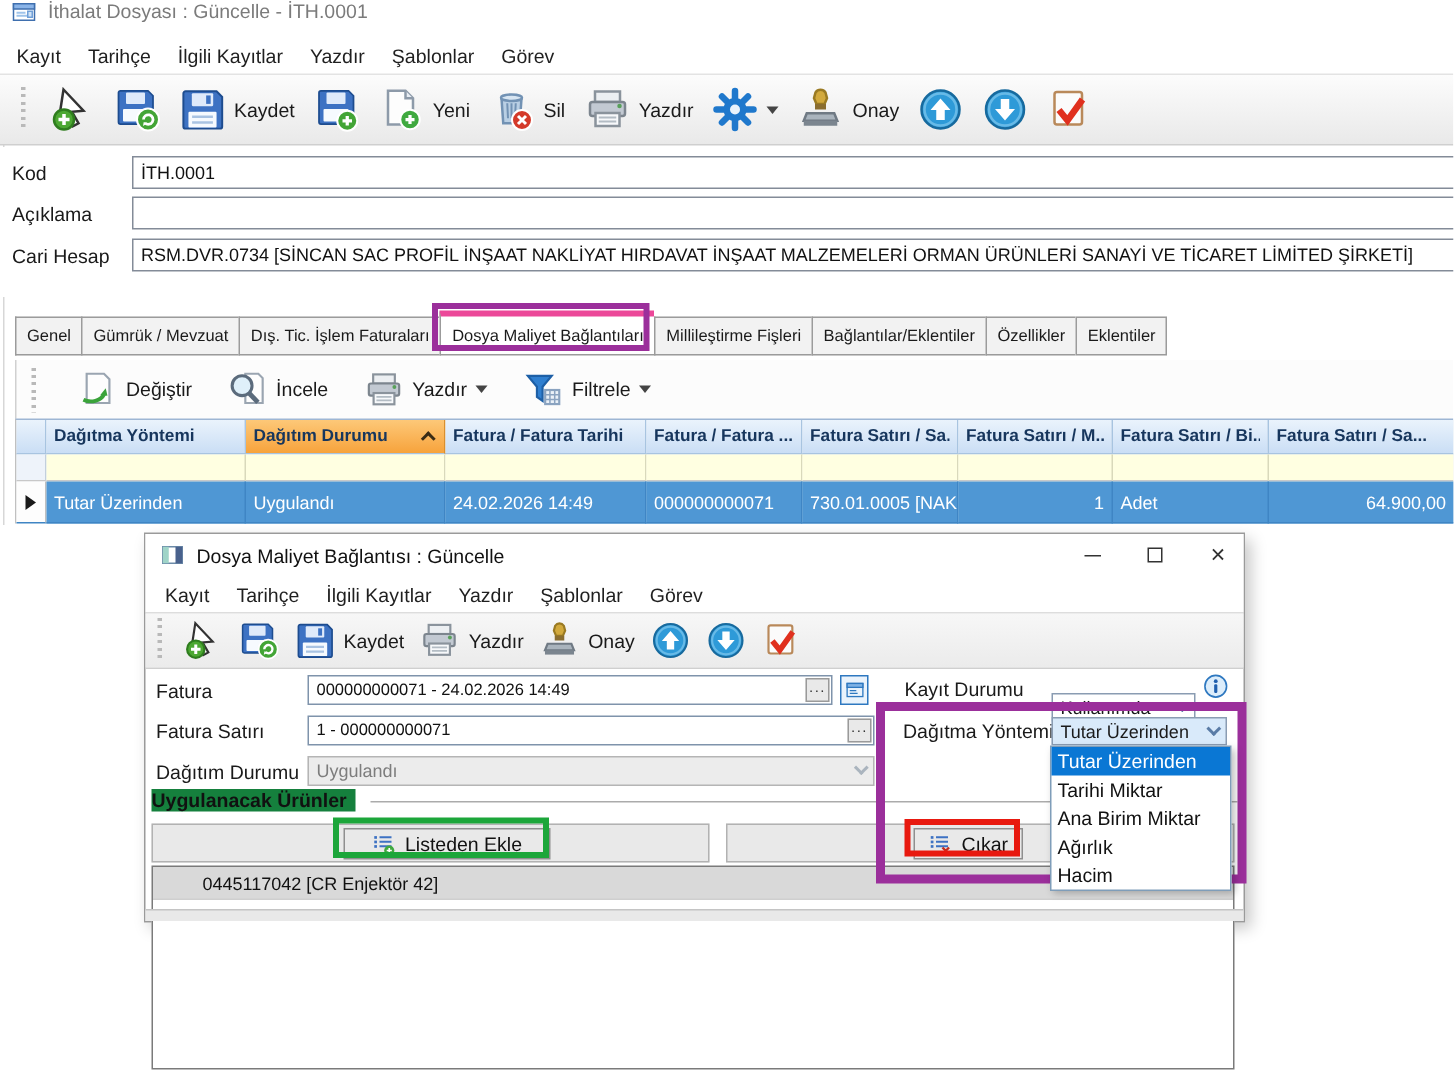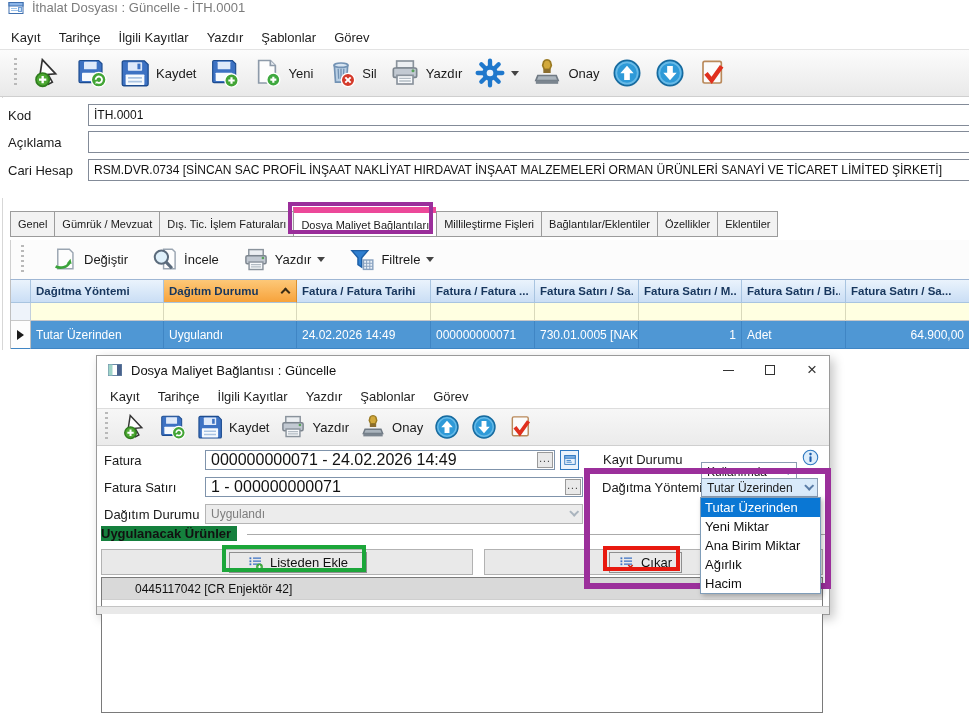--- a/index.html
+++ b/index.html
@@ -31,21 +31,21 @@
 
   .form-area{position:absolute;left:0;top:98px;width:969px;height:100px;background:#fff}
   .frow{position:absolute;left:0;height:22px;display:flex;align-items:center}
   .frow label{position:absolute;left:8px;width:78px;font-size:13px;color:#1a1a1a;white-space:nowrap}
   .frow input{position:absolute;left:88px;width:900px;height:22px;border:1px solid #838b98;font-family:inherit;font-size:12px;padding:1px 5px;color:#111;background:#fff;white-space:nowrap}
 
   
   .tabstrip{position:absolute;left:10px;top:207px;height:30px;display:flex;align-items:flex-end}
   .tab{height:26px;display:flex;align-items:center;padding:0 7px;font-size:11px;border:1px solid #9b9b9b;border-right:none;background:#f2f2f2;white-space:nowrap;cursor:default}
   .tab:last-child{border-right:1px solid #9b9b9b}
-  .tab.active{background:#fff;height:30px;border-top:6px solid #ec4899;font-size:11px}
+  .tab.active{background:#fff;height:30px;border-top:4px solid #ec4899;font-size:11px}
 
   
   .grid-toolbar{position:absolute;left:10px;top:240px;width:959px;height:39px;background:#fcfcfc;border-left:1px solid #d0d0d0;display:flex;align-items:center;gap:24px;padding-left:10px}
   .grid-toolbar .tb-label{font-size:13px}
 
   
   .grid{position:absolute;left:10px;top:279px;width:959px;border-top:1px solid #9eb6d4;border-left:1px solid #c0c0c0;font-size:12px}
   .grow{display:flex;height:23px}
   .gcell{flex:0 0 auto;overflow:hidden;white-space:nowrap;display:flex;align-items:center;padding:0 5px}
   .g-head .gcell{background:linear-gradient(#eaf3fc,#cadef5);border-right:1px solid #a8c4e0;border-bottom:1px solid #a8c4e0;color:#17365d;font-weight:bold;font-size:11.5px;justify-content:flex-start}
@@ -66,21 +66,21 @@
   .dialog{position:absolute;left:96px;top:355px;width:734px;height:260px;background:#fff;border:1px solid #9a9a9a;box-shadow:4px 4px 10px rgba(0,0,0,.22);z-index:20}
   .dlg-titlebar{position:absolute;left:0;top:0;width:100%;height:28px;display:flex;align-items:center;gap:8px;padding-left:10px;background:#fff}
   .dlg-titlebar .title{font-size:13px;color:#111;white-space:nowrap;flex:1}
   .winbtn{width:34px;height:24px;display:flex;align-items:center;justify-content:center;color:#333;font-size:15px}
   .winbtn .minbar{width:11px;height:1px;background:#333;display:block}
   .winbtn .maxbox{width:10px;height:10px;border:1px solid #333;display:block}
   .dlg-menubar{position:absolute;left:0;top:28px;width:100%;height:24px;padding-left:4px;background:#fff}
   .dlg-toolbar{position:absolute;left:0;top:52px;width:100%;height:38px;background:linear-gradient(#f7f7f7,#ebebeb);border-top:1px solid #ddd;border-bottom:1px solid #cfcfcf;display:flex;align-items:center;gap:11px;padding-left:8px}
   .dlg-label{position:absolute;font-size:13px;color:#1a1a1a;white-space:nowrap}
   .input-wrap{position:absolute;height:20px}
-  .input-wrap input{width:100%;height:20px;border:1px solid #7f93ab;font-family:inherit;font-size:16px;padding:1px 20px 1px 5px;color:#111}
+  .input-wrap input{width:100%;height:20px;border:1px solid #7f93ab;font-family:inherit;font-size:11px;padding:1px 20px 1px 5px;color:#111}
   .mini-btn{position:absolute;right:2px;top:2px;width:16px;height:16px;background:#e9e9e9;border:1px solid #9a9a9a;font-size:10px;line-height:12px;text-align:center;color:#333;letter-spacing:1px}
   .sq-btn{position:absolute;width:19px;height:20px;border:1px solid #2e78c0;background:#eaf3fc;display:flex;align-items:center;justify-content:center}
   .combo{position:absolute;height:19px;border:1px solid #8a9cb2;background:#fff;font-size:12px;display:flex;align-items:center;padding:0 18px 0 5px;white-space:nowrap;overflow:hidden}
   .combo .chev{position:absolute;right:5px;top:4px;width:7px;height:7px;border-right:2px solid #5a7ca6;border-bottom:2px solid #5a7ca6;transform:rotate(45deg) translateY(-1px)}
   .combo.disabled{background:#ececec;color:#7d7d7d;border-color:#b5b5b5}
   .combo.disabled .chev{border-color:#aab4be}
   .combo.focused{background:#d9eafa}
   .groupbox-label{position:absolute;font-size:13px;font-weight:bold;color:#111;white-space:nowrap;background:#15803d;padding-right:6px}
   .group-line{position:absolute;height:1px;background:#ababab}
   .strip-panel{position:absolute;height:26px;background:#e9e9e9;border:1px solid #b2b2b2}
@@ -546,21 +546,21 @@
 
     <div class="list-row">0445117042 [CR Enjektör 42]</div>
       </div>
 
     <div class="dlg-footer"></div>
   </div>
 
   <div class="dropdown">
 
   <div class="dd-item selected">Tutar Üzerinden</div>
-      <div class="dd-item">Yeni Miktar</div>
+      <div class="dd-item">Tarihi Miktar</div>
       <div class="dd-item">Ana Birim Miktar</div>
       <div class="dd-item">Ağırlık</div>
       <div class="dd-item">Hacim</div>
     </div>
 
   <div class="ann" style="left:584px;top:468px;width:247px;height:121px;border:6px solid var(--ann-purple)"></div>
 <div class="ann" style="left: 288.422px; top: 202px; width: 144.781px; height: 32px; border: 4px solid var(--ann-purple);"></div>
     <div class="ann" style="left: 222px; top: 545px; width: 144px; height: 27px; border: 4px solid var(--ann-green);"></div>
     <div class="ann" style="left: 603px; top: 546px; width: 77px; height: 25px; border: 4px solid var(--ann-red);"></div>
   </div>

